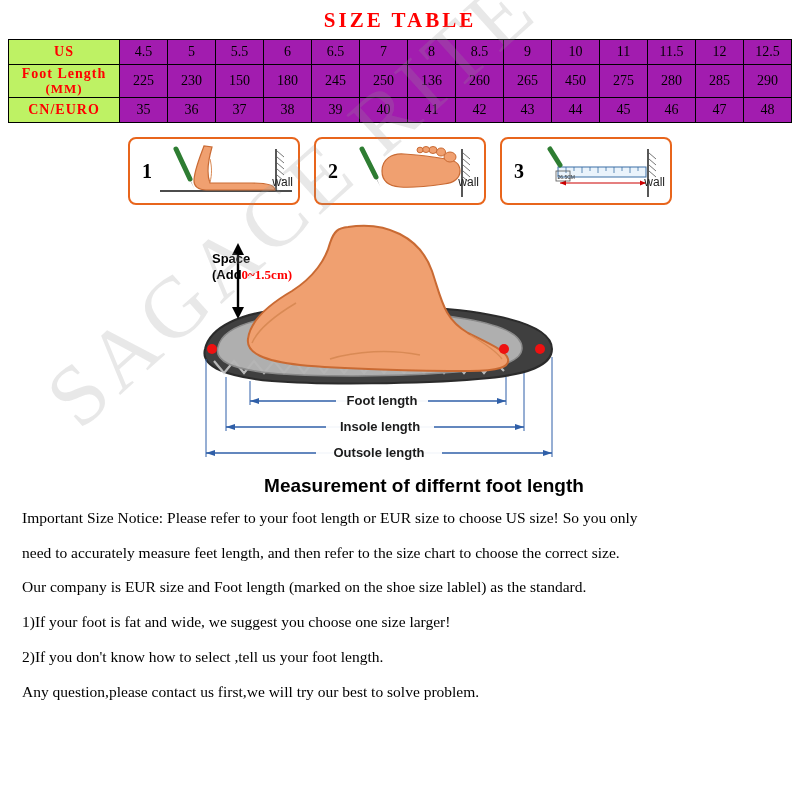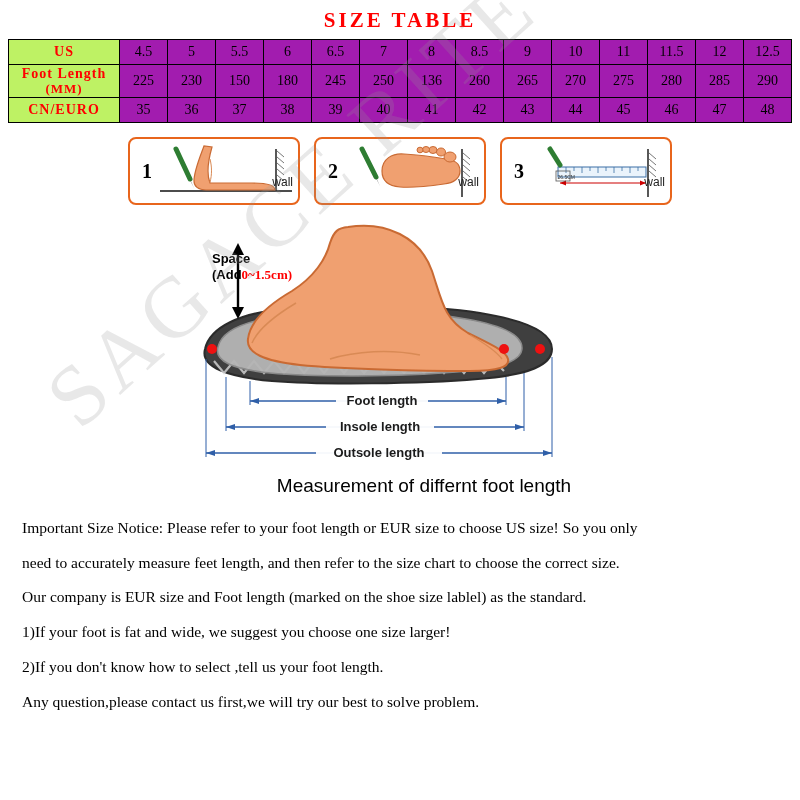--- a/index.html
+++ b/index.html
@@ -148,30 +148,30 @@
   }
   .space-label .red {
     color: #ff0000;
     font-family: Liberation Serif, serif;
   }
 
   
   .caption {
     text-align: center;
     font-family: "Liberation Sans", sans-serif;
-    font-weight: normal;
+    font-weight: bold;
     font-size: 19px;
     color: #000;
     margin-top: -4px;
     margin-left: 48px;
   }
 
   
   .notes {
-    margin: 14px 22px 0 22px;
+    margin: 4px 22px 0 22px;
     font-family: "Liberation Serif", serif;
     font-size: 15.5px;
     color: #000;
     line-height: 2.25;
   }
   .notes p {
     margin: 0;
   }
 </style>
 </head>
@@ -212,21 +212,21 @@
       </td>
       <td>225</td>
       <td>230</td>
       <td>150</td>
       <td>180</td>
       <td>245</td>
       <td>250</td>
       <td>136</td>
       <td>260</td>
       <td>265</td>
-      <td>270</td>
+      <td>450</td>
       <td>275</td>
       <td>280</td>
       <td>285</td>
       <td>290</td>
     </tr>
     <tr class="r-eu">
       <td class="rowhead">
         <span>CN/EURO</span>
       </td>
       <td>35</td>

